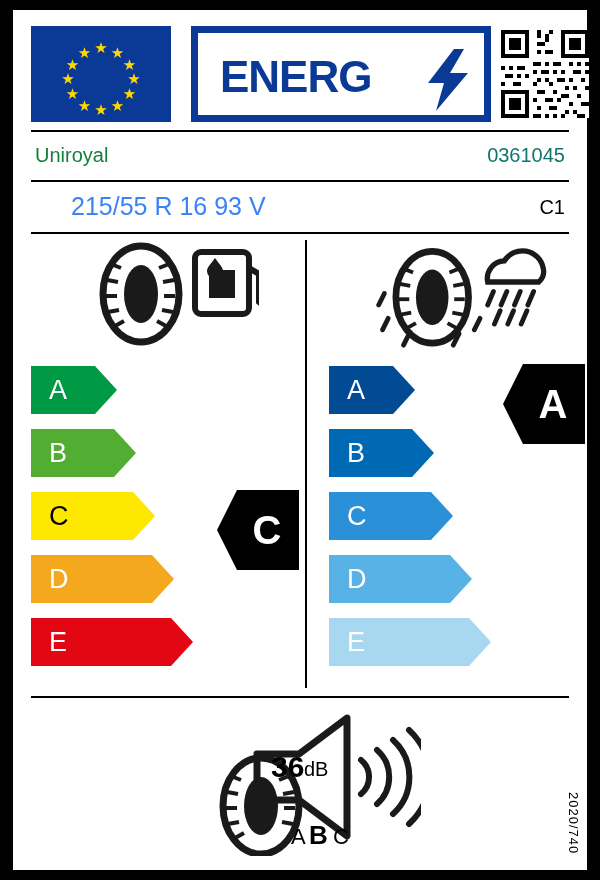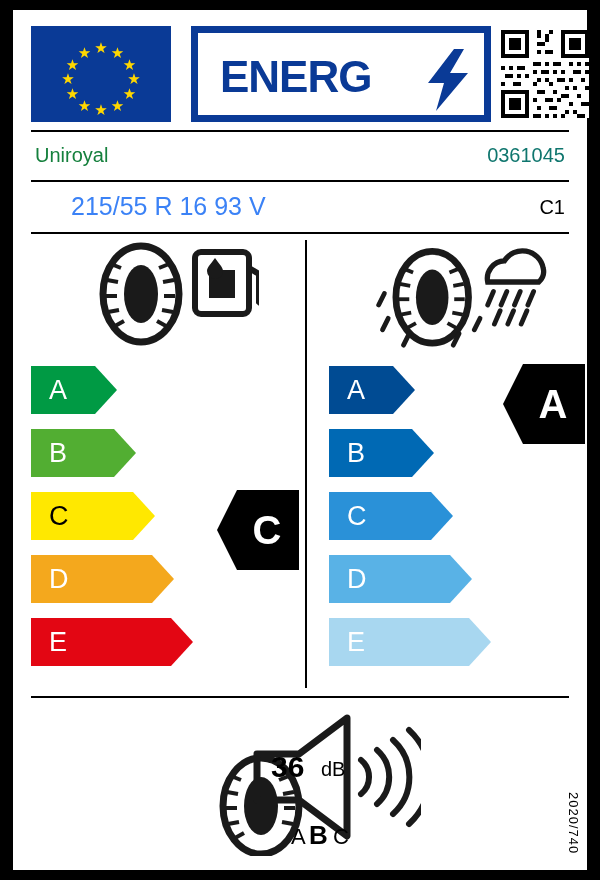--- a/index.html
+++ b/index.html
@@ -496,21 +496,21 @@
       </g>
       <g fill="none" stroke="#1a1a1a" stroke-width="6" stroke-linecap="round">
         <path d="M152 52 a22 22 0 0 1 0 34"></path>
         <path d="M168 42 a36 36 0 0 1 0 54"></path>
         <path d="M184 32 a50 50 0 0 1 0 74"></path>
         <path d="M200 22 a64 64 0 0 1 0 94"></path>
       </g>
     </svg>
 
     <div class="db-value" style="left:240px; top:48px;">36</div>
-    <div class="db-unit" style="left:290px; top:56px;">dB</div>
+    <div class="db-unit" style="left:273px; top:56px;">dB</div>
 
     <div class="noise-class" style="left:260px; top:122px;">A</div>
     <div class="noise-class" style="left:278px; top:118px;">
       <b>B</b>
     </div>
     <div class="noise-class" style="left:302px; top:122px;">C</div>
   </div>
 
   <div class="vertical-code">2020/740</div>
 </div>

